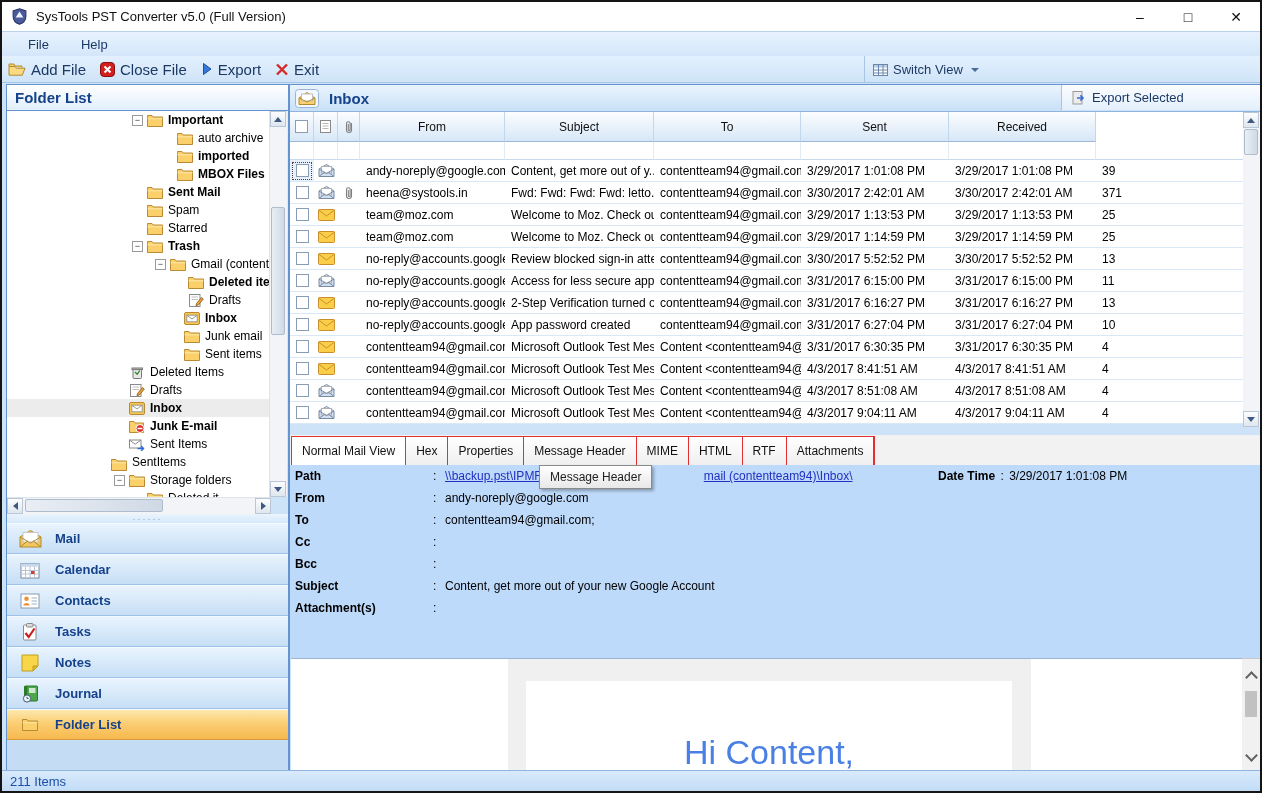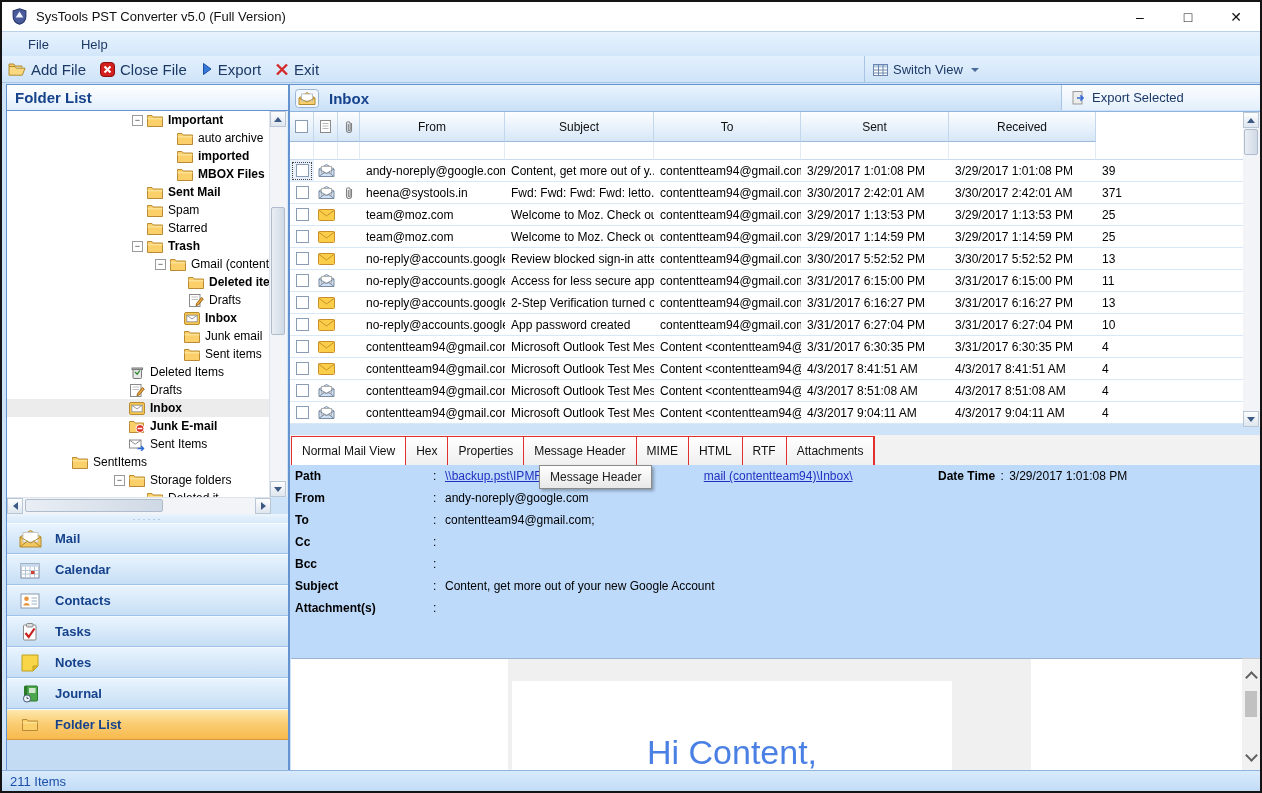--- a/index.html
+++ b/index.html
@@ -74,21 +74,21 @@
   .mcolon{width:12px;flex:none;}
   .mvalue{white-space:nowrap;}
   .pathlink{color:#2030c0;text-decoration:underline;}
   .dtwrap{position:absolute;left:648px;top:4px;font-size:12px;display:flex;}
   .dtlabel{font-weight:bold;}
   
   .tooltip{position:absolute;left:537px;top:463px;height:22px;padding:0 10px;background:linear-gradient(#ffffff,#e8e8e8);border:1px solid #8a8a8a;display:flex;align-items:center;font-size:12px;color:#222;box-shadow:2px 2px 3px rgba(0,0,0,.3);z-index:50;}
   
   .preview{position:absolute;left:1px;top:573px;width:952px;height:114px;background:#fff;border-top:1px solid #9ab4d4;overflow:hidden;}
   .gcol{position:absolute;left:217px;top:0;width:523px;height:114px;background:#f0f0f0;}
-  .card{position:absolute;left:4px;top:22px;width:440px;height:92px;background:#fff;}
+  .card{position:absolute;left:18px;top:22px;width:486px;height:92px;background:#fff;}
   .hi{margin-top:52px;text-align:center;font-size:34px;color:#4a80e4;font-family:"Liberation Sans",sans-serif;}
   .pscroll{position:absolute;right:1px;top:573px;width:18px;height:114px;background:#f1f1f1;border-top:1px solid #c8c8c8;}
   .chev{position:absolute;left:5px;width:7px;height:7px;border-left:2px solid #606060;border-bottom:2px solid #606060;}
   .pthumb{position:absolute;left:3px;width:12px;background:#c1c1c1;}
   
   .statusbar{position:absolute;left:0;bottom:0;width:100%;height:21px;background:linear-gradient(#d9eafc,#c2dcf6);border-top:1px solid #8fb4dd;display:flex;align-items:center;padding-left:8px;box-sizing:border-box;color:#1c50a8;font-size:13px;}
 </style>
 </head>
 <body>
 
@@ -346,21 +346,21 @@
         <div class="trow" style="padding-left: 122px;">
           <span class="ticn">
             <svg width="16" height="13">
               <rect x="0.5" y="2" width="11.5" height="8" fill="#fff" stroke="#8a8a8a"></rect>
               <path d="M0.5 2 L6.2 6.2 L12 2" stroke="#8a8a8a" fill="none"></path>
               <path d="M8.5 10.5 h6 m-2.4 -2.4 L14.5 10.5 l-2.4 2.4" stroke="#2a6ad4" fill="none" stroke-width="1.4"></path>
             </svg>
           </span>
           <span class="tlabel">Sent Items</span>
         </div>
-        <div class="trow" style="padding-left: 65px;">
+        <div class="trow" style="padding-left: 104px; align-items: flex-end;">
           <span class="ticn">
             <svg width="16" height="13">
               <path d="M0.5 3.5 L0.5 1.5 L5 1.5 L6.2 3 L15.5 3 L15.5 12.5 L0.5 12.5 Z" fill="#fbd06b" stroke="#b98a33"></path>
               <path d="M0.5 4.8 H15.5" stroke="#fde9a8"></path>
             </svg>
           </span>
           <span class="tlabel">SentItems</span>
         </div>
         <div class="trow" style="padding-left: 107px;">
           <span class="expbox">−</span>

